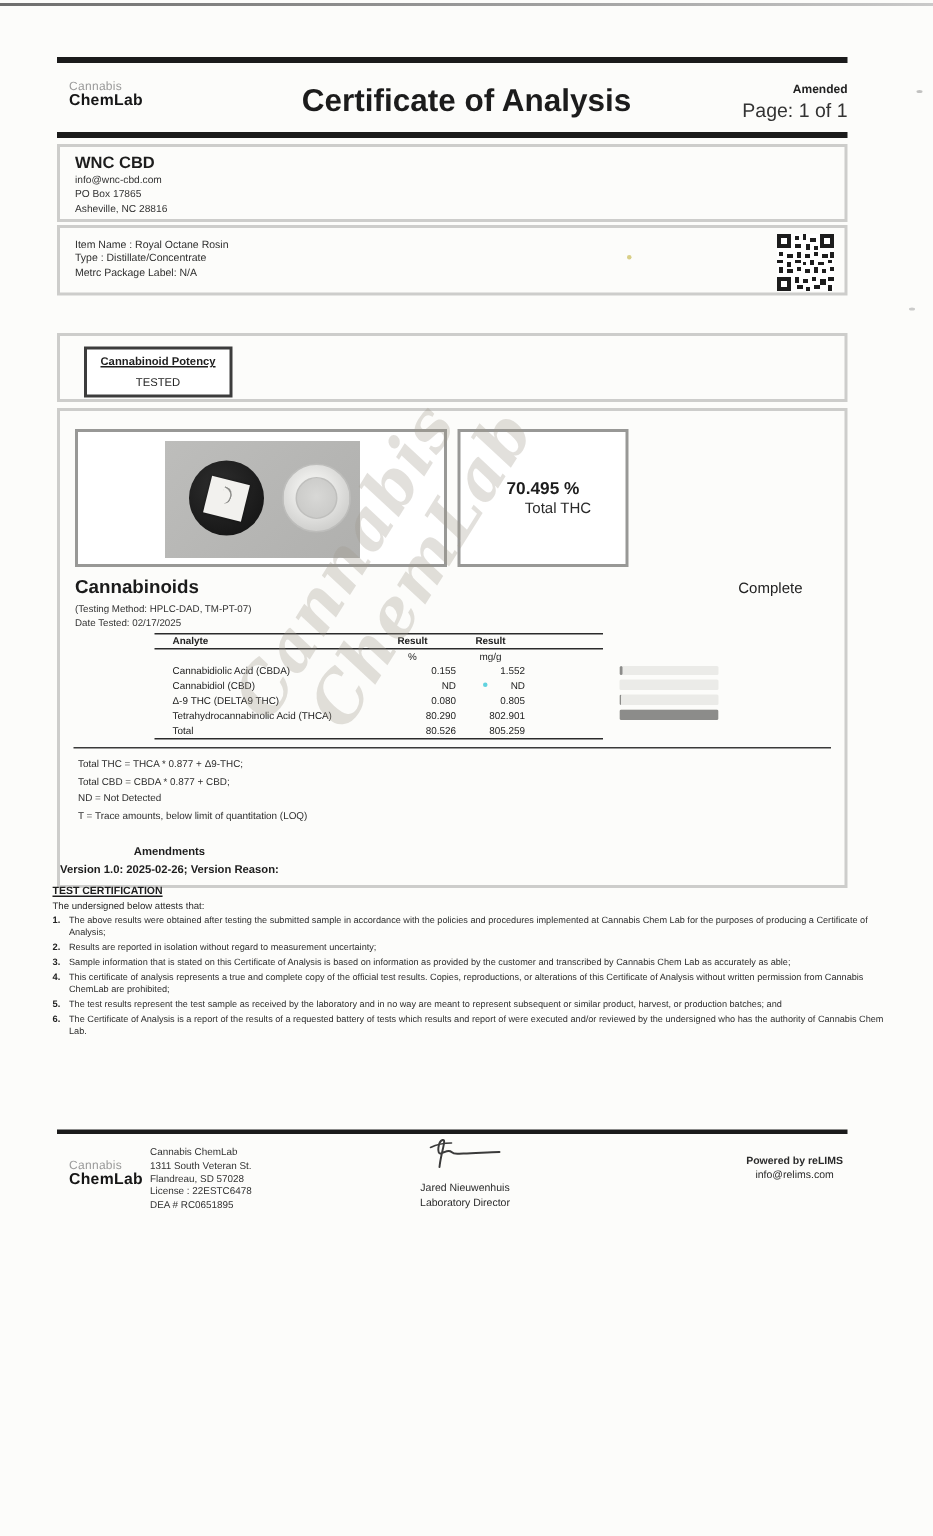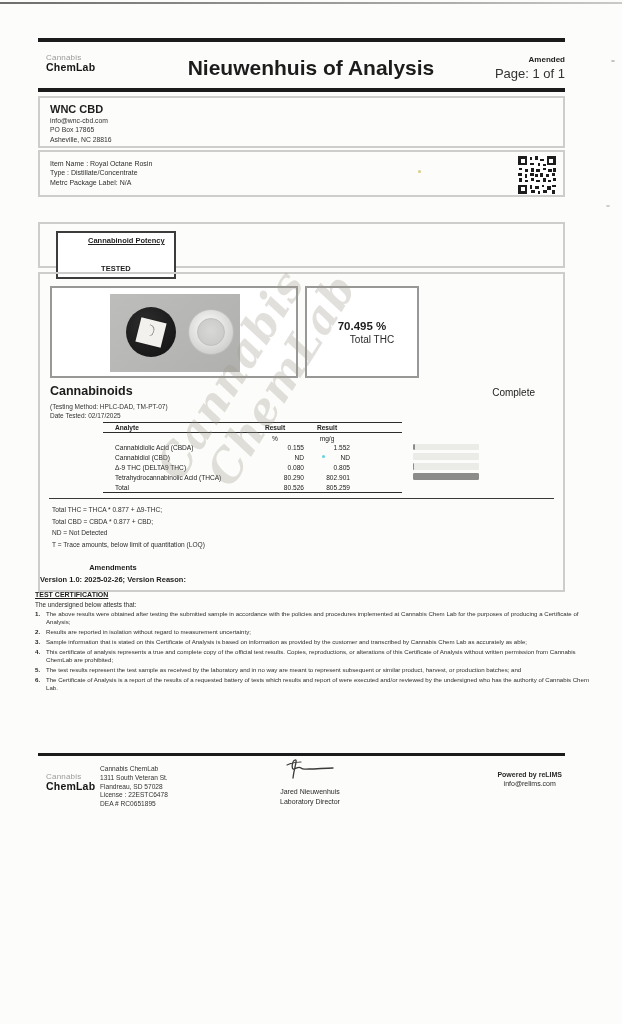--- a/index.html
+++ b/index.html
@@ -36,22 +36,22 @@
   .sample-block { text-align:right; }
   .sample-id { font-size:11.5px; font-weight:500; color:#1d1d1d; }
   .sample-line { font-size:6.8px; color:#333; margin-top:2.2px; }
 
   .item-panel { top:150px; height:47px; padding:5px 10px; position:absolute; }
   .item-line { font-size:7px; color:#2e2e2e; margin-top:2.6px; }
   .qr { position:absolute; top:4px; right:7px; width:38px; height:38px; }
 
   .tested-panel { top:222px; height:46px; position:absolute; }
   .tested-badge { position:absolute; left:16px; top:7px; border:2px solid #3c3c3c; padding:3px 9px 4px; text-align:center; background:#fff; }
-  .tested-badge .t1 { font-size:7.5px; font-weight:bold; text-decoration:underline; color:#1d1d1d;margin-left:21px; }
-  .tested-badge .t2 { font-size:7.5px; font-weight:bold; margin-top:19px; color:#1d1d1d; }
+  .tested-badge .t1 { font-size:7.5px; font-weight:bold; text-decoration:underline; color:#1d1d1d; }
+  .tested-badge .t2 { font-size:7.5px; font-weight:normal; margin-top:5px; color:#1d1d1d; }
 
   
   .main-panel { top:272px; height:320px; position:absolute; }
   .inner-box { position:absolute; border:2px solid #989896; background:#fff; }
   .photo-box { left:10px; top:12px; width:248px; height:92px; }
   .photo { position:absolute; left:58px; top:6px; width:130px; height:78px; background:linear-gradient(135deg,#bdbdbb,#b0b0ae); }
   .lid { position:absolute; left:16px; top:13px; width:50px; height:50px; border-radius:50%; background:radial-gradient(circle at 40% 35%, #2e2e2e, #101010); }
   .sticker { position:absolute; left:12px; top:13px; width:26px; height:25px; background:#f2f1ee; transform:rotate(14deg); box-shadow:0 0 2px rgba(0,0,0,.5); }
   .sticker-mark { position:absolute; left:9px; top:5px; width:7px; height:11px; border:1.3px solid #8b8b88; border-left:none; border-bottom:none; border-radius:0 6px 4px 0; transform:rotate(10deg); }
   .jar { position:absolute; left:78px; top:15px; width:46px; height:46px; border-radius:50%; background:radial-gradient(circle at 45% 40%, #ececea 30%, #cfcfcd 75%, #c2c2c0); border:1px solid #bdbdbb; }
@@ -124,21 +124,21 @@
 <div class="abs speck" style="left:322px;top:455px;width:3px;height:3px;background:#39c8d8;opacity:.8;"></div>
 <div class="abs speck" style="left:418px;top:170px;width:3px;height:3px;background:#cfc36a;opacity:.8;"></div>
 <div class="abs speck" style="left:611px;top:60px;width:4px;height:2px;background:#9a9a9a;opacity:.6;"></div>
 <div class="abs speck" style="left:606px;top:205px;width:4px;height:2px;background:#9a9a9a;opacity:.5;"></div>
 
 <div class="abs rule" style="top:38px;height:4px;"></div>
 <div class="abs logo" style="top:53px;left:46px;">
   <div class="l1">Cannabis</div>
   <div class="l2">ChemLab</div>
 </div>
-<div class="abs doc-title">Nieuwenhuis of Analysis</div>
+<div class="abs doc-title">Certificate of Analysis</div>
 <div class="abs amended-block">
   <div class="a1">Amended</div>
   <div class="a2">Page: 1 of 1</div>
 </div>
 <div class="abs rule" style="top:88px;height:4px;"></div>
 
 <div class="abs panel client-panel">
   <div>
     <div class="client-name">WNC CBD</div>
     <div class="client-line">info@wnc-cbd.com</div>

